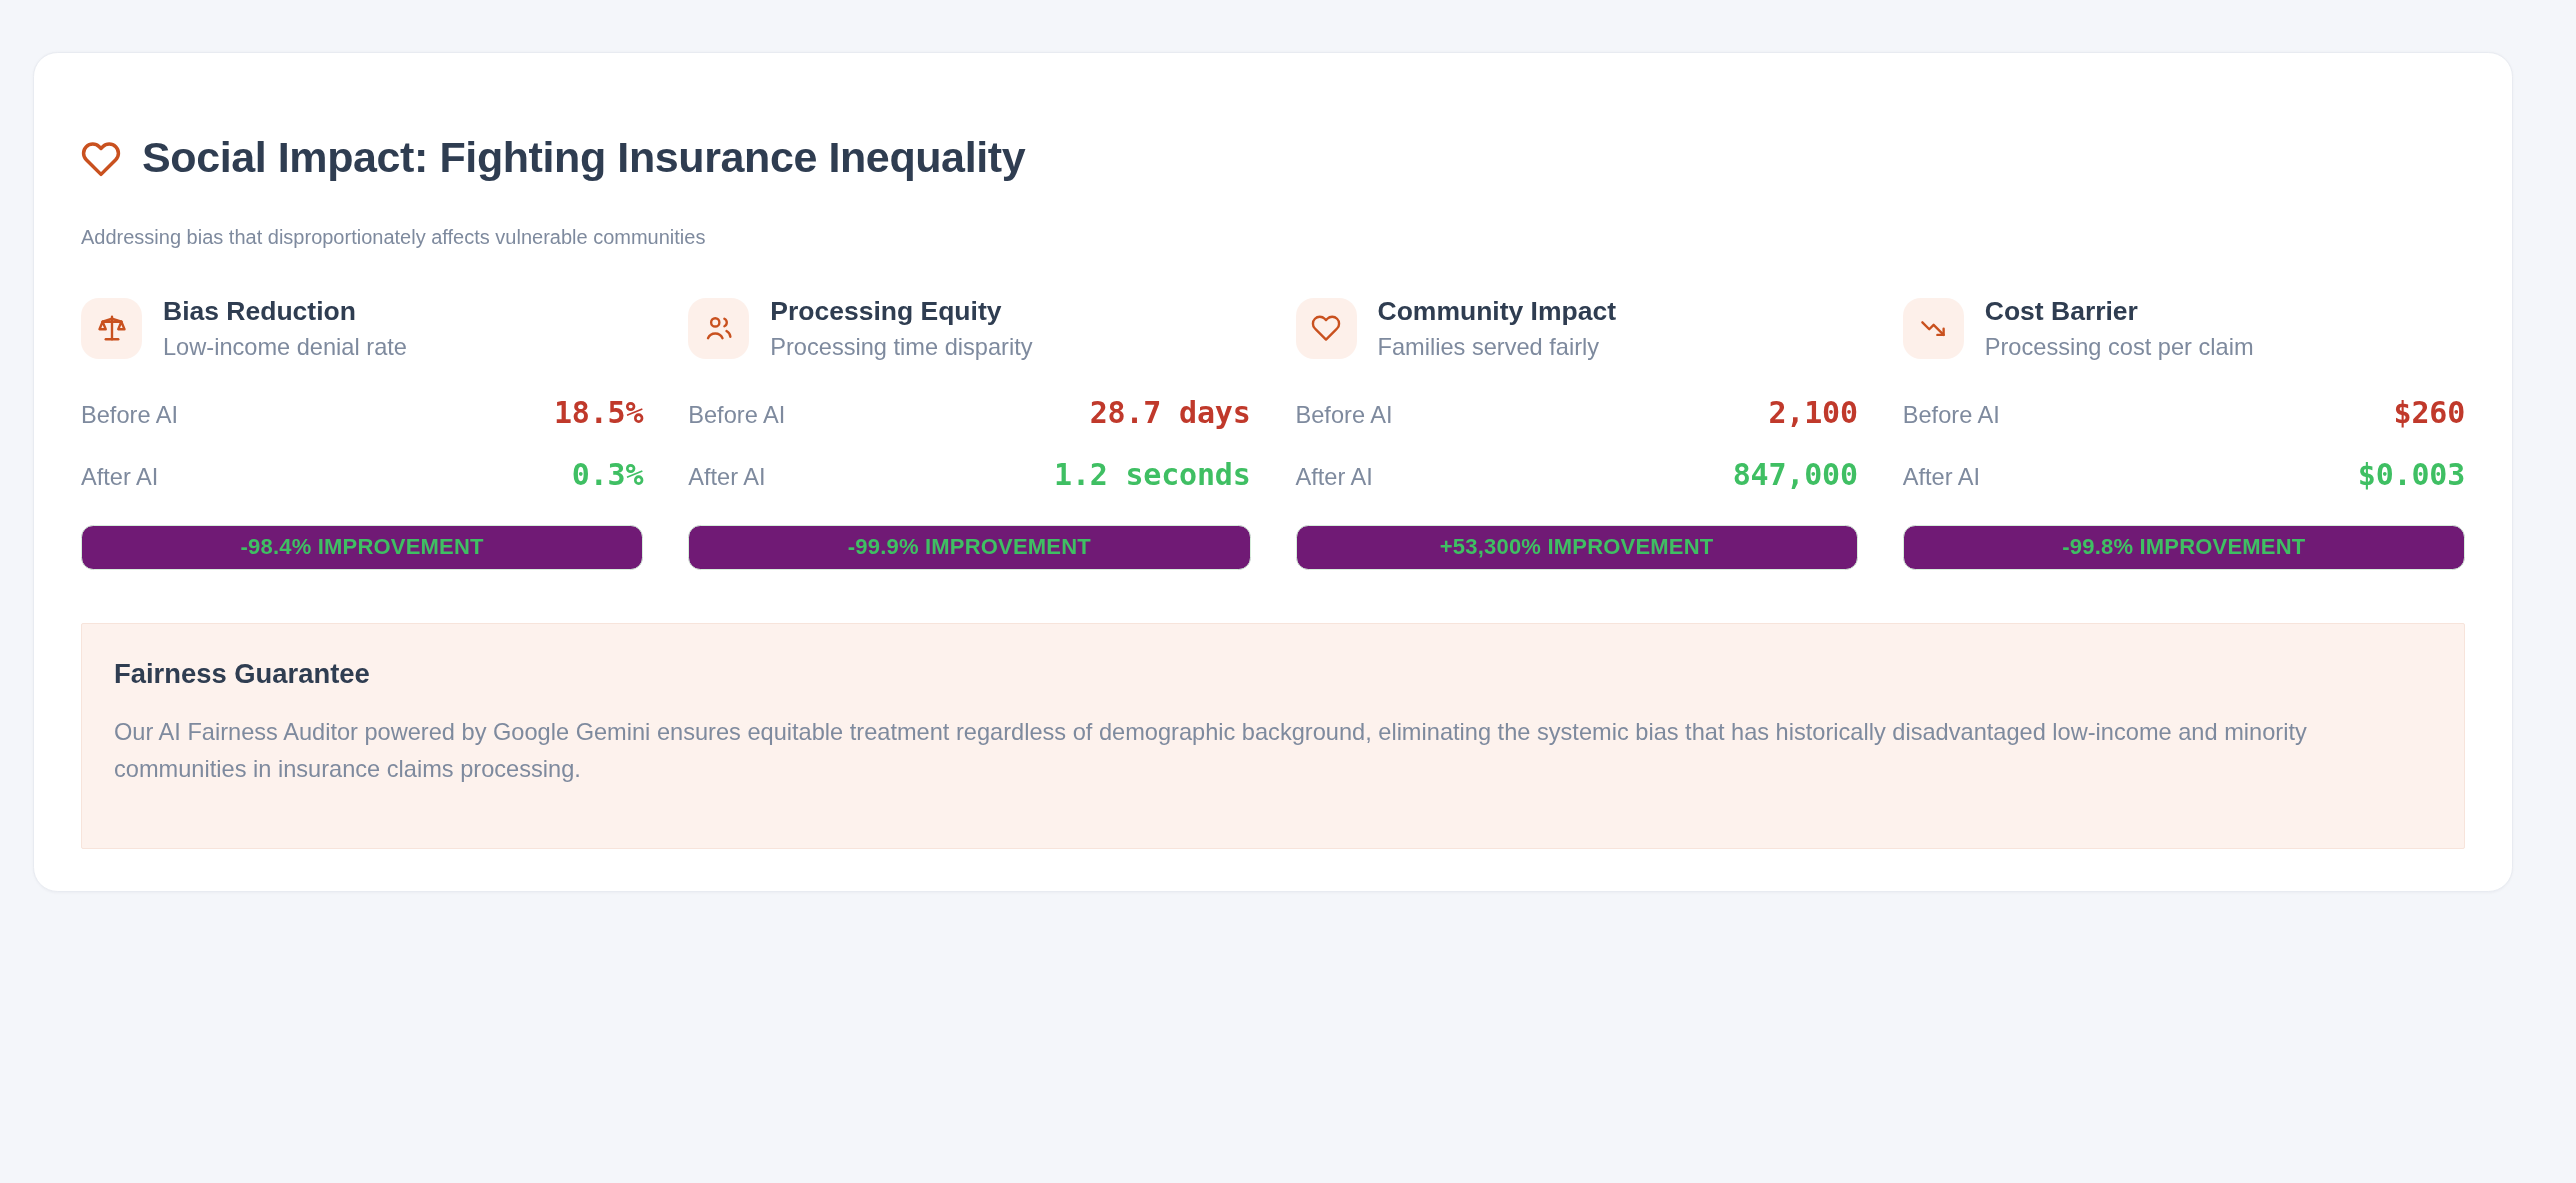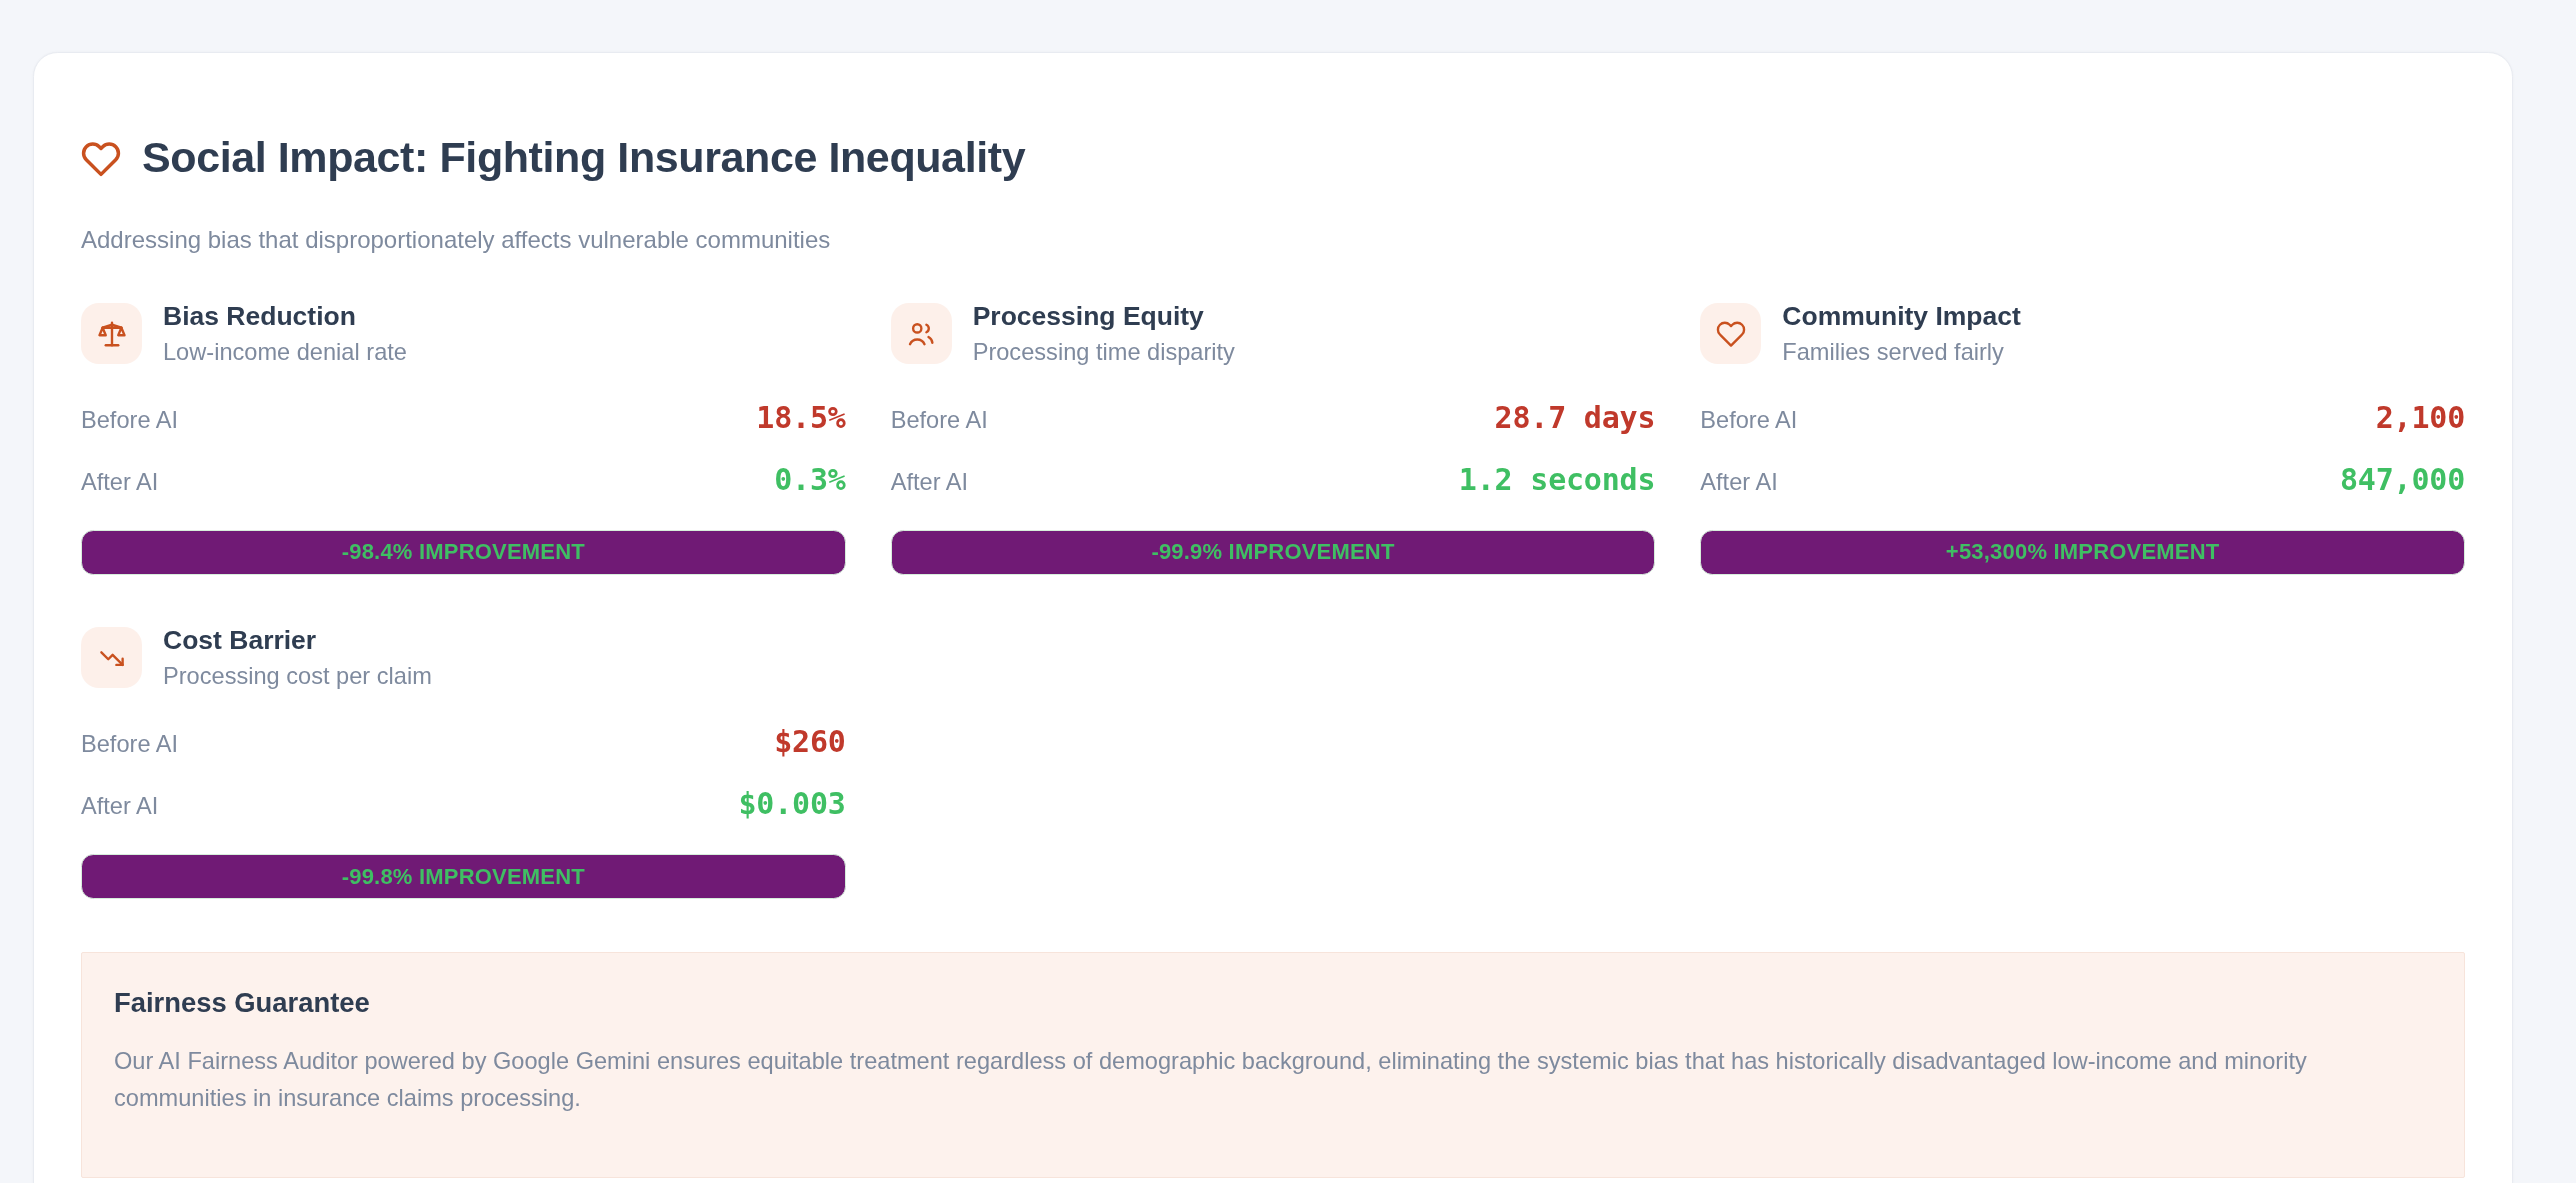--- a/index.html
+++ b/index.html
@@ -48,31 +48,31 @@
   .panel-title {
     font-size: 43px;
     font-weight: 700;
     color: #2f3d51;
     letter-spacing: -0.4px;
     line-height: 1.05;
   }
   .panel-subtitle {
     margin-top: 15px;
     margin-left: 0px;
-    font-size: 24px;
+    font-size: 20px;
     color: #7e8a9e;
     font-weight: 400;
     line-height: 1.3;
   }
 
   
   .metric-grid {
     margin-top: 45px;
     display: grid;
-    grid-template-columns: 1fr 1fr 1fr;
+    grid-template-columns: 1fr 1fr 1fr 1fr;
     column-gap: 45px;
     row-gap: 49px;
   }
 
   .metric-card {
     display: block;
   }
 
   .metric-head {
     display: flex;

